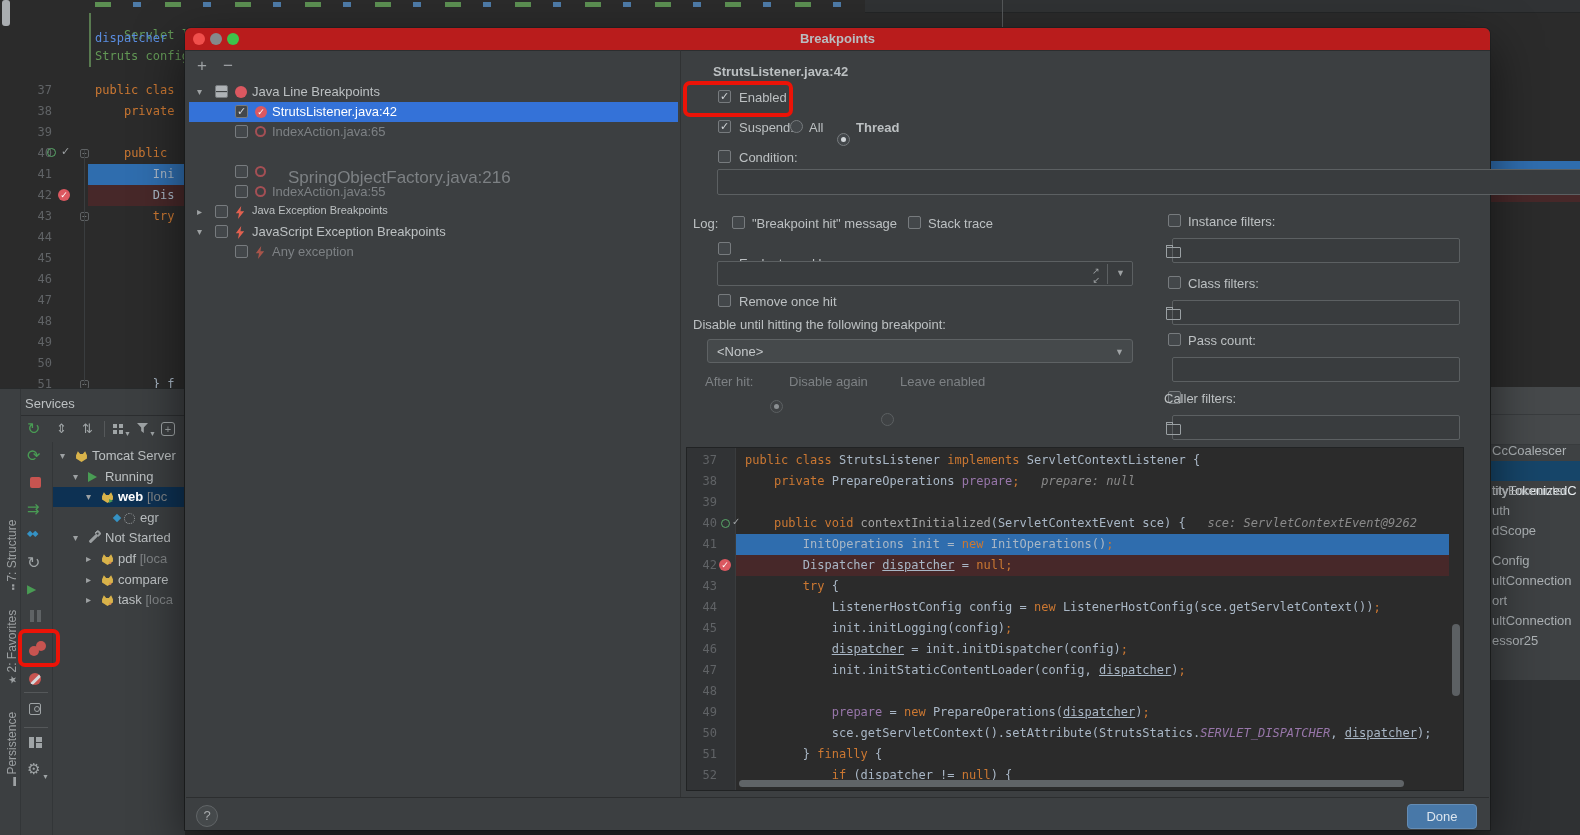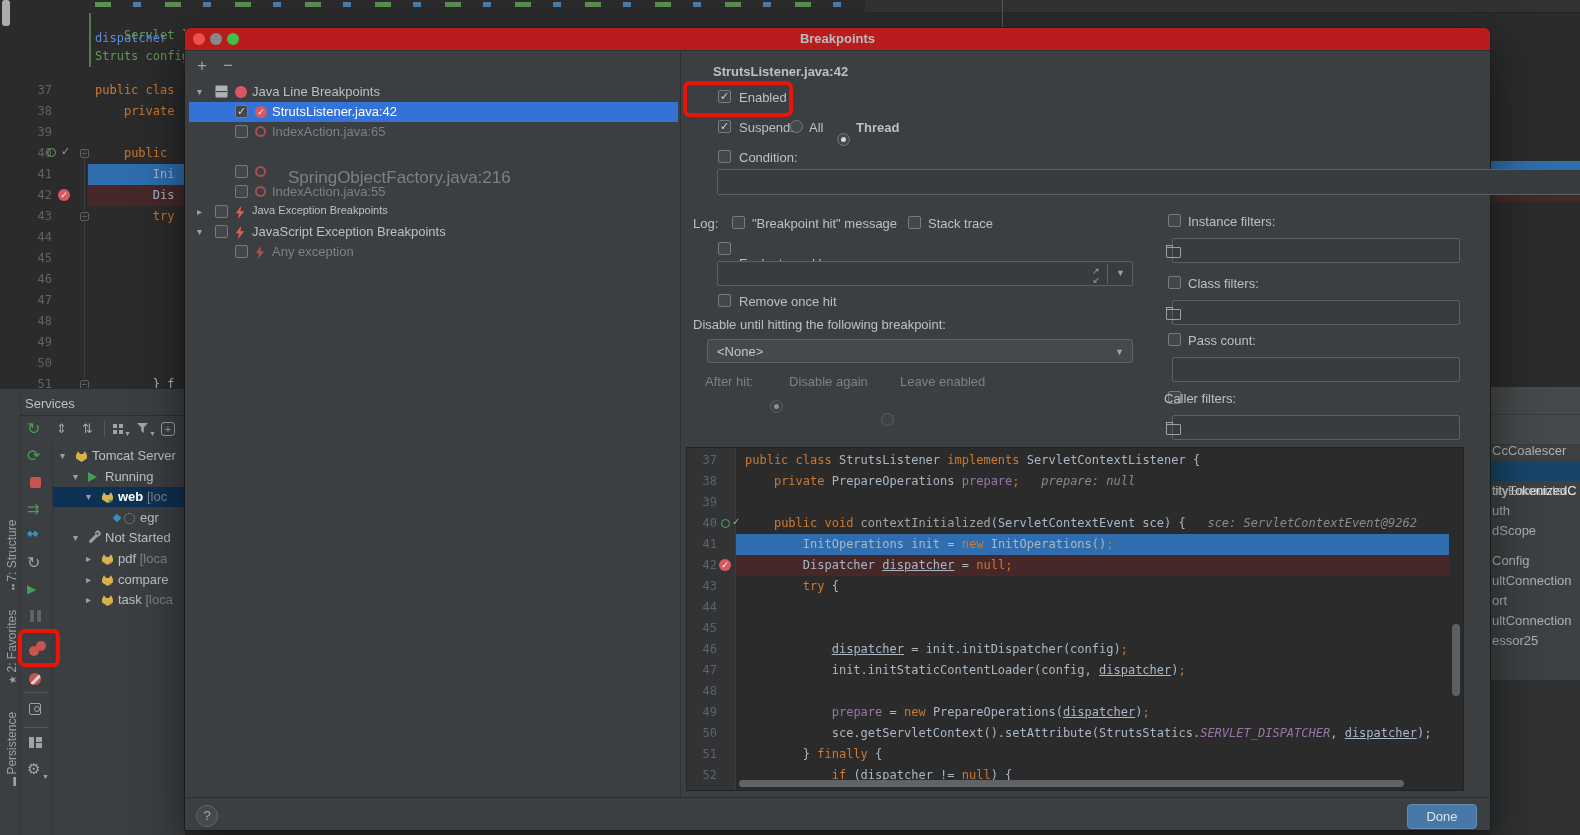--- a/index.html
+++ b/index.html
@@ -369,21 +369,23 @@
         <div class="abs" style="left: 49px; top: 86px; width: 713px; height: 21px; background: rgb(47, 109, 174);"></div>
         <div class="abs mono" style="left: 4px; top: 86px; width: 26px; text-align: right; color: rgb(96, 99, 102);">41</div>
         <div class="abs mono" style="left: 58px; top: 86px; width: 704px; overflow: hidden;"><span class="tk-p">        InitOperations init = </span><span class="tk-k">new </span><span class="tk-p">InitOperations()</span><span class="tk-k">;</span></div>
         <div class="abs" style="left: 49px; top: 107px; width: 713px; height: 21px; background: rgb(71, 40, 41);"></div>
         <div class="abs mono" style="left: 4px; top: 107px; width: 26px; text-align: right; color: rgb(96, 99, 102);">42</div>
         <div class="abs bp-check" style="left: 32px; top: 111px;">✓</div>
         <div class="abs mono" style="left: 58px; top: 107px; width: 704px; overflow: hidden;"><span class="tk-p">        Dispatcher </span><span class="tk-u">dispatcher</span><span class="tk-p"> = </span><span class="tk-k">null</span><span class="tk-k">;</span></div>
         <div class="abs mono" style="left: 4px; top: 128px; width: 26px; text-align: right; color: rgb(96, 99, 102);">43</div>
         <div class="abs mono" style="left: 58px; top: 128px; width: 704px; overflow: hidden;"><span class="tk-p">        </span><span class="tk-k">try</span><span class="tk-p"> {</span></div>
         <div class="abs mono" style="left: 4px; top: 149px; width: 26px; text-align: right; color: rgb(96, 99, 102);">44</div>
+        <div class="abs mono" style="left: 58px; top: 149px; width: 704px; overflow: hidden;"><span class="tk-p">            ListenerHostConfig config = </span><span class="tk-k">new </span><span class="tk-p">ListenerHostConfig(sce.getServletContext())</span><span class="tk-k">;</span></div>
         <div class="abs mono" style="left: 4px; top: 170px; width: 26px; text-align: right; color: rgb(96, 99, 102);">45</div>
+        <div class="abs mono" style="left: 58px; top: 170px; width: 704px; overflow: hidden;"><span class="tk-p">            init.initLogging(config)</span><span class="tk-k">;</span></div>
         <div class="abs mono" style="left: 4px; top: 191px; width: 26px; text-align: right; color: rgb(96, 99, 102);">46</div>
         <div class="abs mono" style="left: 58px; top: 191px; width: 704px; overflow: hidden;"><span class="tk-p">            </span><span class="tk-u">dispatcher</span><span class="tk-p"> = init.initDispatcher(config)</span><span class="tk-k">;</span></div>
         <div class="abs mono" style="left: 4px; top: 212px; width: 26px; text-align: right; color: rgb(96, 99, 102);">47</div>
         <div class="abs mono" style="left: 58px; top: 212px; width: 704px; overflow: hidden;"><span class="tk-p">            init.initStaticContentLoader(config, </span><span class="tk-u">dispatcher</span><span class="tk-p">)</span><span class="tk-k">;</span></div>
         <div class="abs mono" style="left: 4px; top: 233px; width: 26px; text-align: right; color: rgb(96, 99, 102);">48</div>
         <div class="abs mono" style="left: 58px; top: 233px; width: 704px; overflow: hidden;"></div>
         <div class="abs mono" style="left: 4px; top: 254px; width: 26px; text-align: right; color: rgb(96, 99, 102);">49</div>
         <div class="abs mono" style="left: 58px; top: 254px; width: 704px; overflow: hidden;"><span class="tk-p">            </span><span class="tk-f">prepare</span><span class="tk-p"> = </span><span class="tk-k">new </span><span class="tk-p">PrepareOperations(</span><span class="tk-u">dispatcher</span><span class="tk-p">)</span><span class="tk-k">;</span></div>
         <div class="abs mono" style="left: 4px; top: 275px; width: 26px; text-align: right; color: rgb(96, 99, 102);">50</div>
         <div class="abs mono" style="left: 58px; top: 275px; width: 704px; overflow: hidden;"><span class="tk-p">            sce.getServletContext().setAttribute(StrutsStatics.</span><span class="tk-c">SERVLET_DISPATCHER</span><span class="tk-p">, </span><span class="tk-u">dispatcher</span><span class="tk-p">);</span></div>

